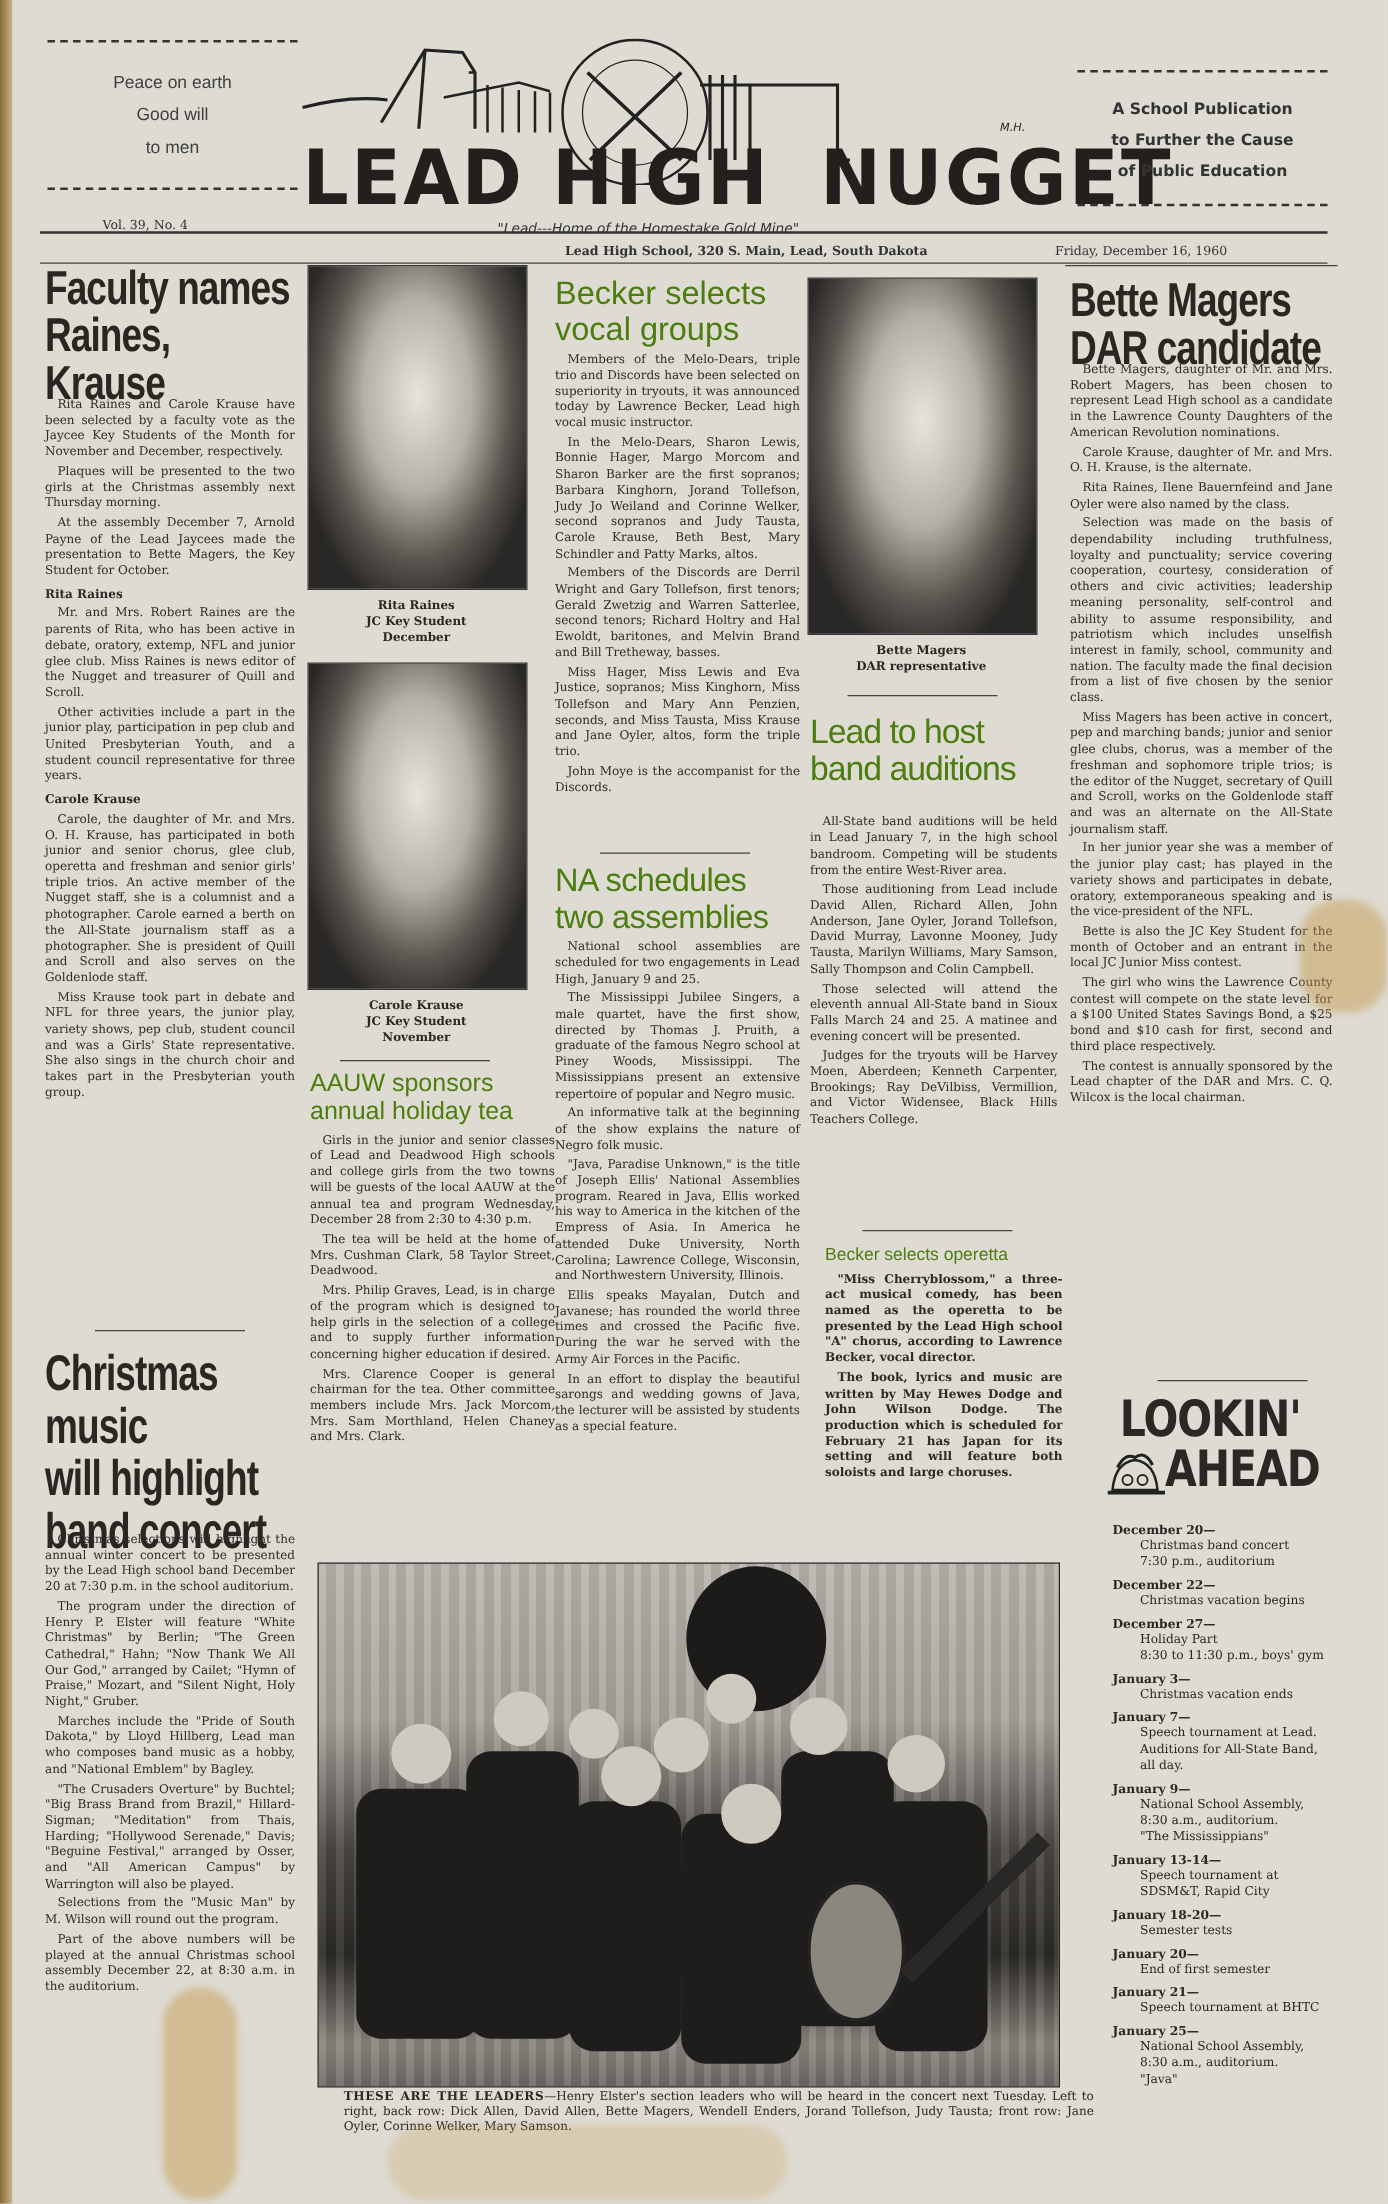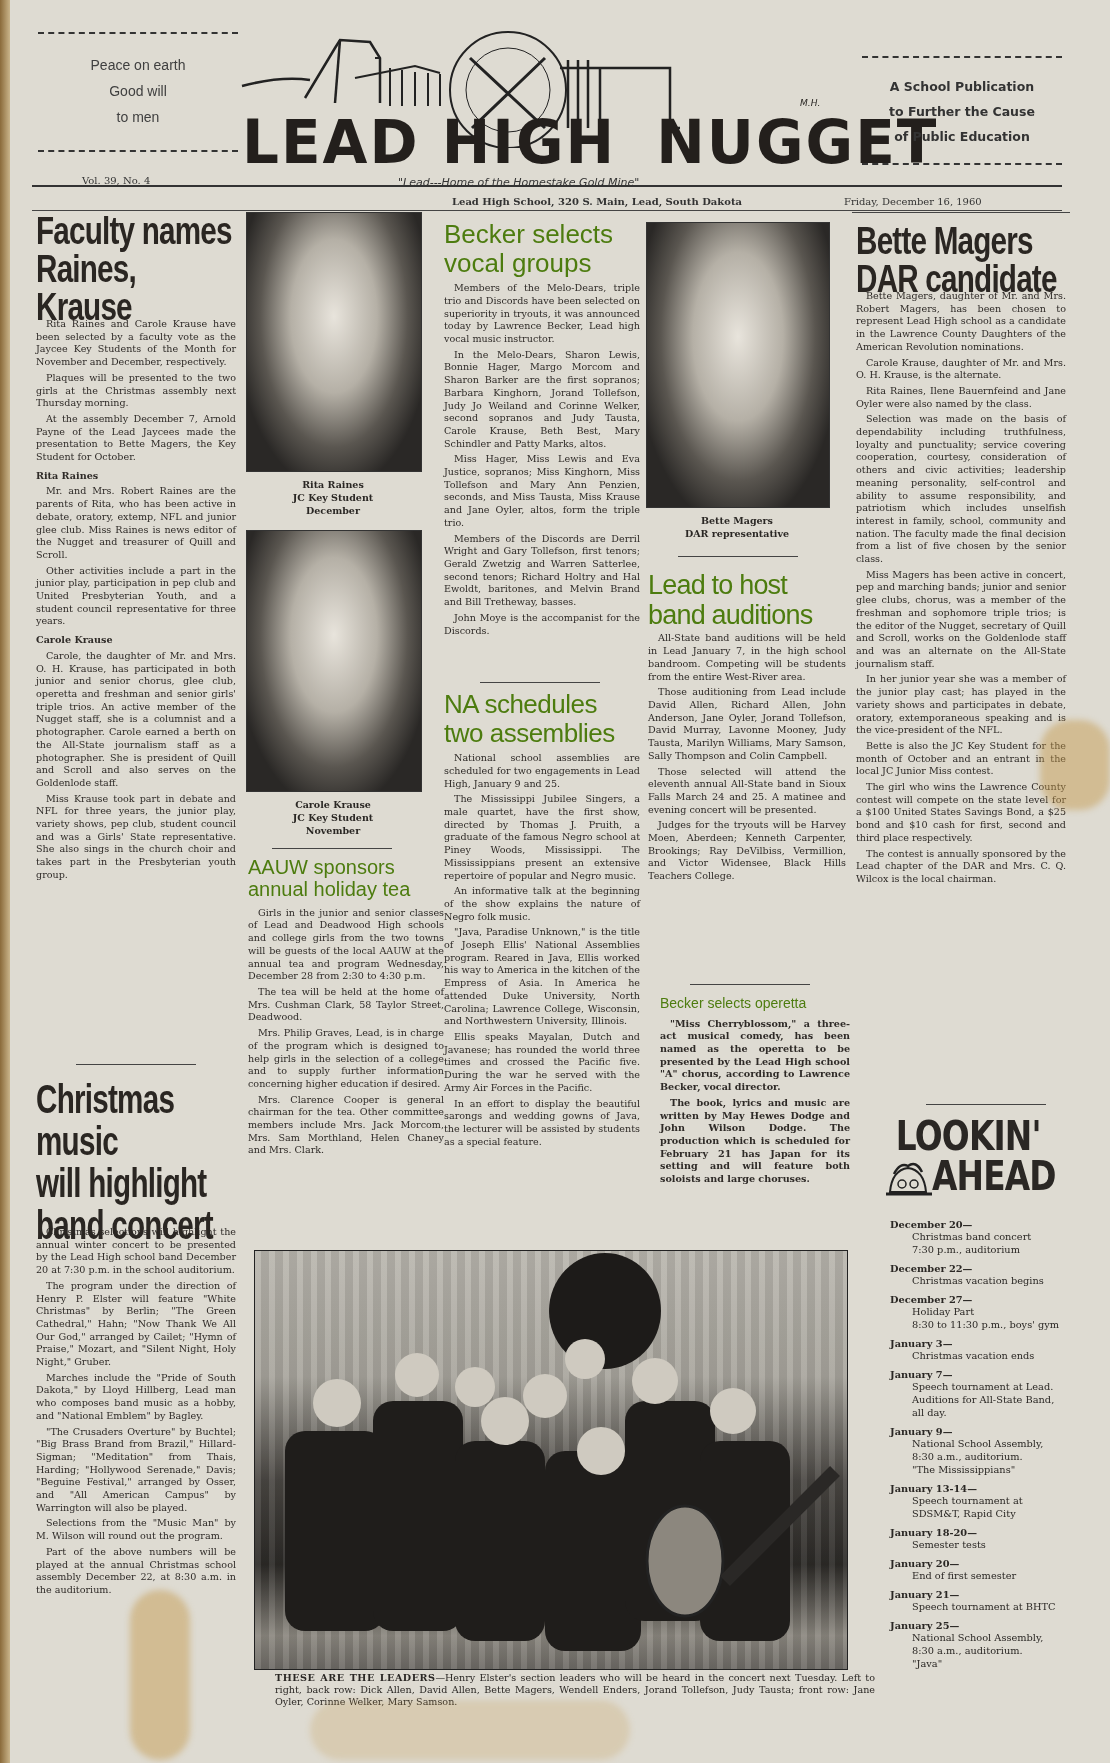--- a/index.html
+++ b/index.html
@@ -138,22 +138,22 @@
   </div>
 
   <div class="abs" style="left:434px;top:220px;width:196px;">
     <div class="hl-round" style="font-size:26px;">
       <div>Becker selects</div>
       <div>vocal groups</div>
     </div>
     <div class="body" style="margin-top:4px;">
       <p>Members of the Melo-Dears, triple trio and Discords have been selected on superiority in tryouts, it was announced today by Lawrence Becker, Lead high vocal music instructor.</p>
       <p>In the Melo-Dears, Sharon Lewis, Bonnie Hager, Margo Morcom and Sharon Barker are the first sopranos; Barbara Kinghorn, Jorand Tollefson, Judy Jo Weiland and Corinne Welker, second sopranos and Judy Tausta, Carole Krause, Beth Best, Mary Schindler and Patty Marks, altos.</p>
+      <p>Members of the Discords are Derril Wright and Gary Tollefson, first tenors; Gerald Zwetzig and Warren Satterlee, second tenors; Richard Holtry and Hal Ewoldt, baritones, and Melvin Brand and Bill Tretheway, basses.</p>
       <p>Miss Hager, Miss Lewis and Eva Justice, sopranos; Miss Kinghorn, Miss Tollefson and Mary Ann Penzien, seconds, and Miss Tausta, Miss Krause and Jane Oyler, altos, form the triple trio.</p>
-      <p>Members of the Discords are Derril Wright and Gary Tollefson, first tenors; Gerald Zwetzig and Warren Satterlee, second tenors; Richard Holtry and Hal Ewoldt, baritones, and Melvin Brand and Bill Tretheway, basses.</p>
       <p>John Moye is the accompanist for the Discords.</p>
     </div>
   </div>
   <div class="abs sep" style="left:470px;top:682px;"></div>
   <div class="abs" style="left:434px;top:690px;width:196px;">
     <div class="hl-round" style="font-size:26px;letter-spacing:-0.5px;">
       <div>NA schedules</div>
       <div>two assemblies</div>
     </div>
     <div class="body" style="margin-top:4px;">
@@ -170,21 +170,21 @@
   <div class="abs caption" style="left:636px;top:514px;width:182px;">
     <div>Bette Magers</div>
     <div>DAR representative</div>
   </div>
   <div class="abs sep" style="left:668px;top:556px;"></div>
   <div class="abs" style="left:638px;top:570px;width:198px;">
     <div class="hl-round" style="font-size:27px;letter-spacing:-0.8px;">
       <div>Lead to host</div>
       <div>band auditions</div>
     </div>
-    <div class="body" style="margin-top:2px;">
+    <div class="body" style="margin-top:22px;">
       <p>All-State band auditions will be held in Lead January 7, in the high school bandroom. Competing will be students from the entire West-River area.</p>
       <p>Those auditioning from Lead include David Allen, Richard Allen, John Anderson, Jane Oyler, Jorand Tollefson, David Murray, Lavonne Mooney, Judy Tausta, Marilyn Williams, Mary Samson, Sally Thompson and Colin Campbell.</p>
       <p>Those selected will attend the eleventh annual All-State band in Sioux Falls March 24 and 25. A matinee and evening concert will be presented.</p>
       <p>Judges for the tryouts will be Harvey Moen, Aberdeen; Kenneth Carpenter, Brookings; Ray DeVilbiss, Vermillion, and Victor Widensee, Black Hills Teachers College.</p>
     </div>
   </div>
   <div class="abs sep" style="left:680px;top:984px;"></div>
   <div class="abs" style="left:650px;top:996px;width:190px;">
     <div class="hl-round" style="font-size:14px;">Becker selects operetta</div>
     <div class="body" style="margin-top:6px;font-weight:bold;">

